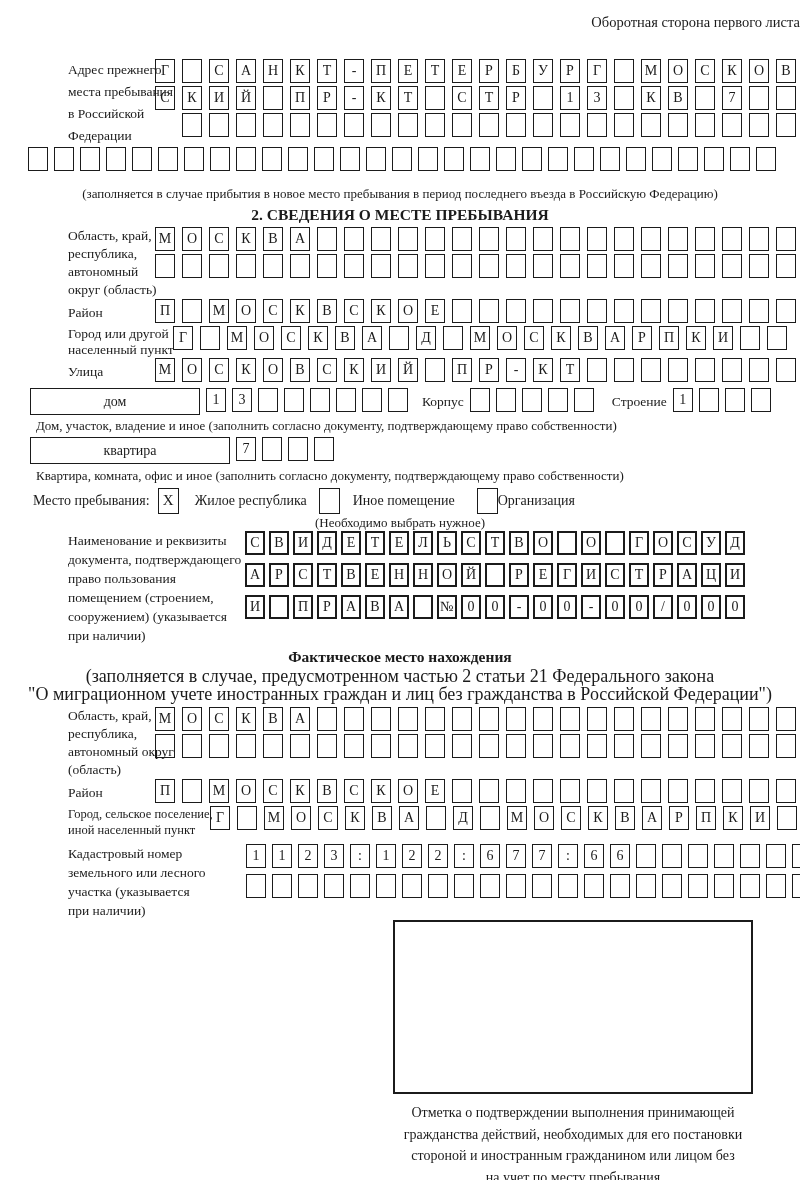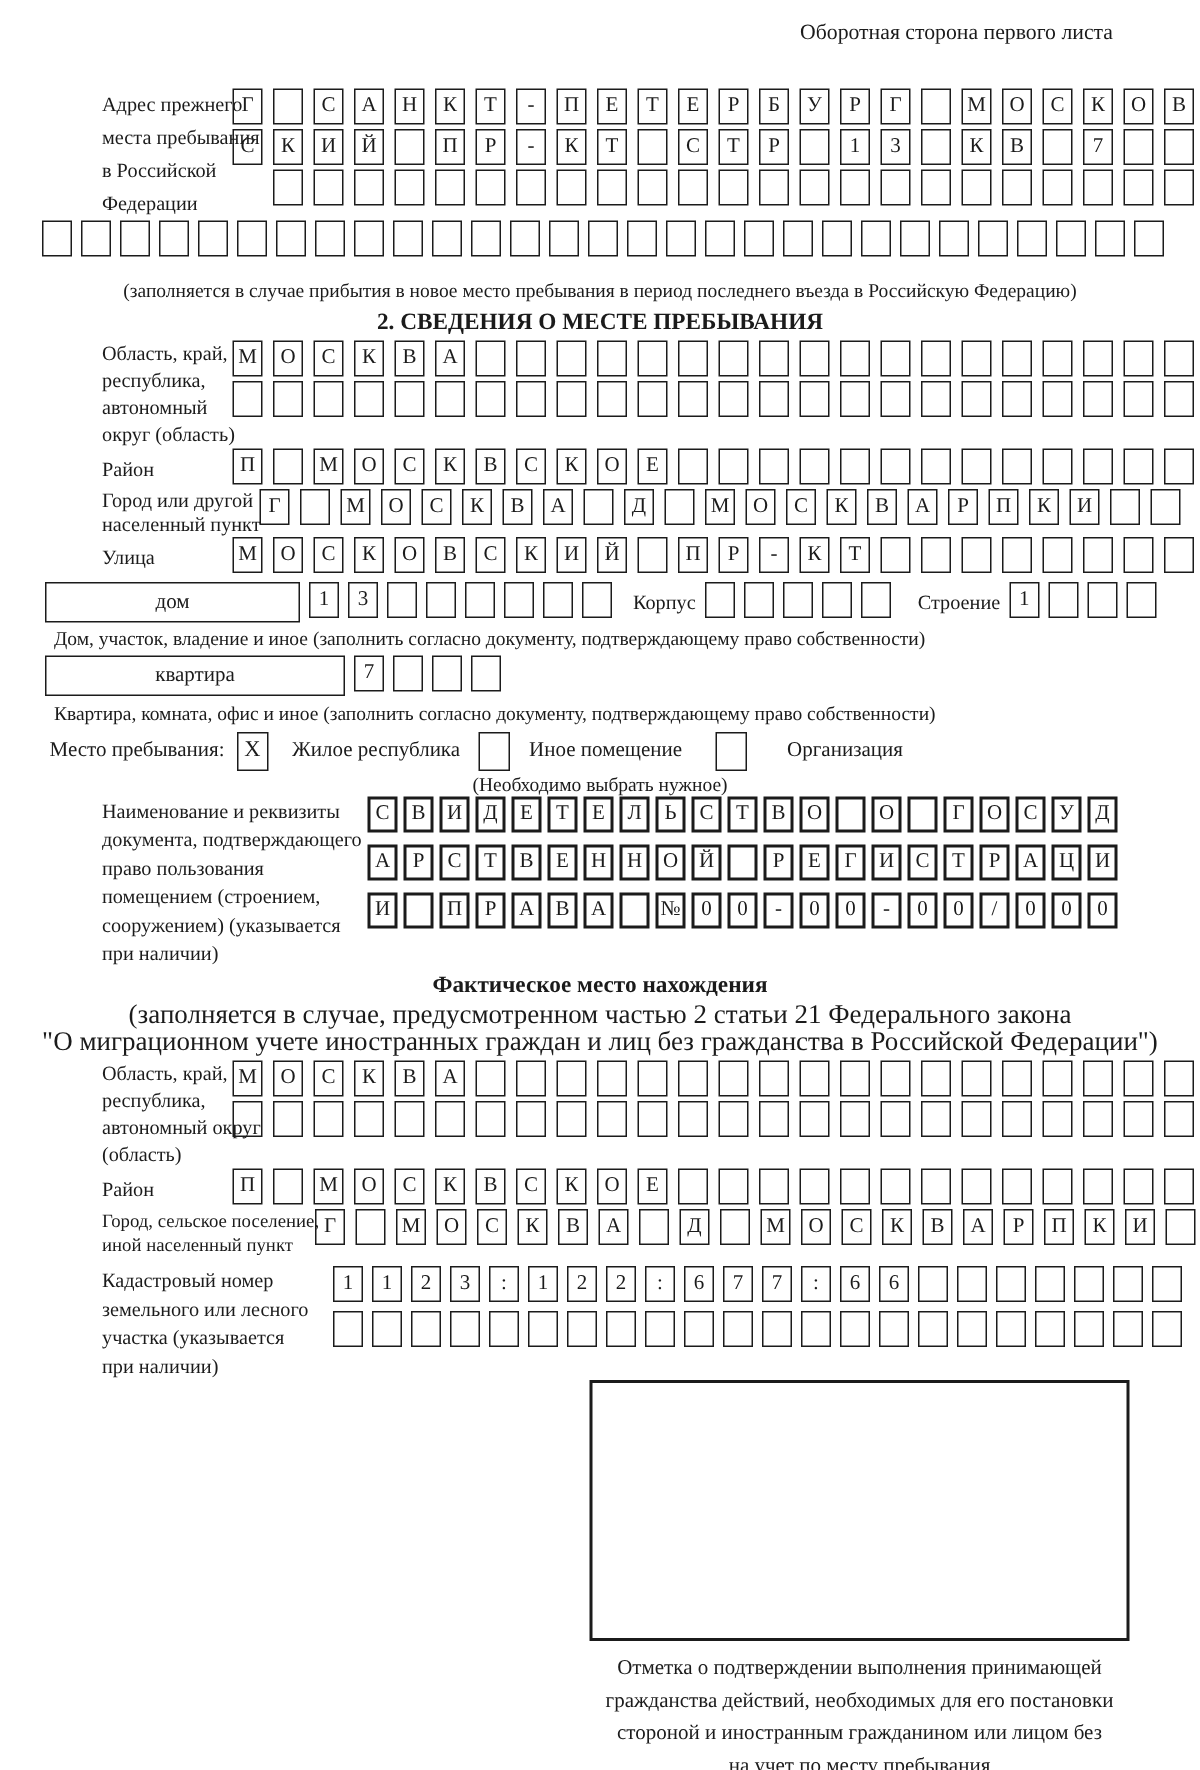--- a/index.html
+++ b/index.html
@@ -1,20 +1,20 @@
 <!DOCTYPE html>
 <html><head>
 <meta charset="utf-8">
 <style>
   html,body{margin:0;padding:0;background:#ffffff;}
   body{width:800px;height:1180px;overflow:hidden;color:#1b1b1b;
        font-family:"Liberation Serif","DejaVu Serif",serif;}
   .page{position:relative;width:800px;height:1180px;background:#fff;}
 
-  .hdr{margin-top:14px;padding-right:58px;text-align:right;font-size:14.5px;}
+  .hdr{margin-top:14px;text-align:right;font-size:14.5px;}
 
   .frow{display:flex;align-items:flex-start;}
   .lbl{flex-shrink:0;font-size:13.5px;}
   .lbl div{white-space:nowrap;}
   .w87{width:87px;}
   .w135{width:135px;font-size:12.5px;}
   .w170{width:170px;}
   .w147{width:147px;}
   .lh22 div{line-height:22px;}
   .lh18 div{line-height:18px;}
@@ -38,21 +38,21 @@
 
   .caption{font-size:13px;line-height:17px;}
   .center{text-align:center;}
   .cap1{margin-top:14px;}
   .title{margin-top:3px;text-align:center;font-weight:bold;font-size:15.5px;line-height:20px;}
 
   .secrow{margin-left:68px;}
   .mt2{margin-top:2px;}
   .mt3{margin-top:3px;font-family:Liberation Serif, serif;}
   .mt4{margin-top:4px;}
-  .mt6{margin-top:6px;}
+  .mt6{margin-top:6px;gap:24px;}
   .ml18{margin-left:18px;}
   .ml7{margin-left:7px;}
 
   .inline-lbl{font-size:13.5px;line-height:27px;white-space:nowrap;}
   .bigbox-lbl{box-sizing:border-box;height:27px;border:1.8px solid #1b1b1b;
               display:flex;align-items:center;justify-content:center;font-size:14px;}
   .houseline{margin-left:30px;margin-top:3px;}
   .hbox{width:170px;}
   .kbox{width:200px;}
   .hcells{margin-left:6px;margin-bottom:0;}
@@ -395,21 +395,21 @@
   </div>
   <div class="caption caption-left mt3">Квартира, комната, офис и иное (заполнить согласно документу, подтверждающему право собственности)</div>
 
   <div class="frow chkrow">
     <div class="t">Место пребывания:</div>
     <div class="chk" style="margin-left:8px;">X</div>
     <div class="t" style="margin-left:16px;">Жилое республика</div>
     <div class="chk" style="margin-left:12px;"></div>
     <div class="t" style="margin-left:13px;">Иное помещение</div>
     <div class="chk" style="margin-left:22px;"></div>
-    <div class="t" style="margin-left:27px;">Организация</div>
+    <div class="t" style="">Организация</div>
   </div>
   <div class="caption center">(Необходимо выбрать нужное)</div>
 
   <div class="frow secrow">
     <div class="lbl w170 lh19">
         <div>Наименование и реквизиты</div>
         <div>документа, подтверждающего</div>
         <div>право пользования</div>
         <div>помещением (строением,</div>
         <div>сооружением) (указывается</div>

